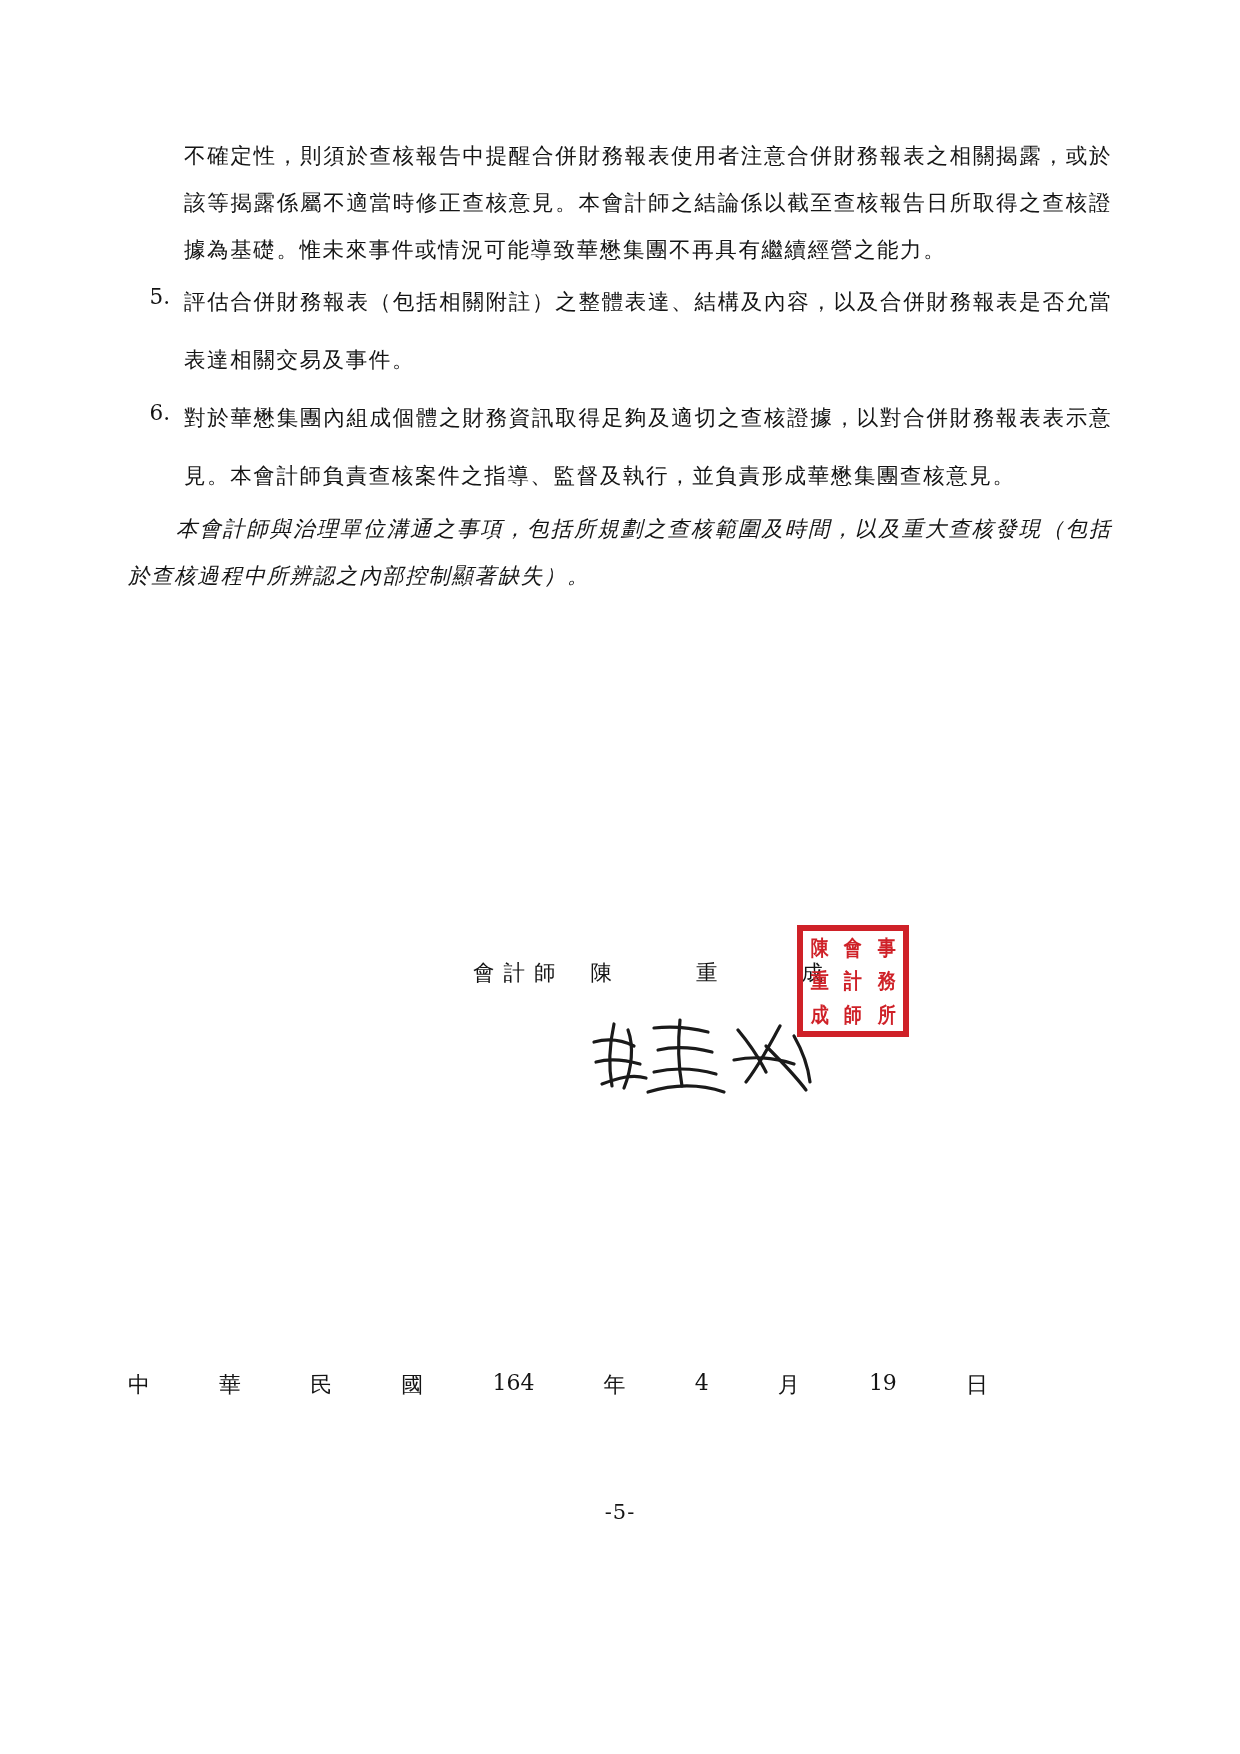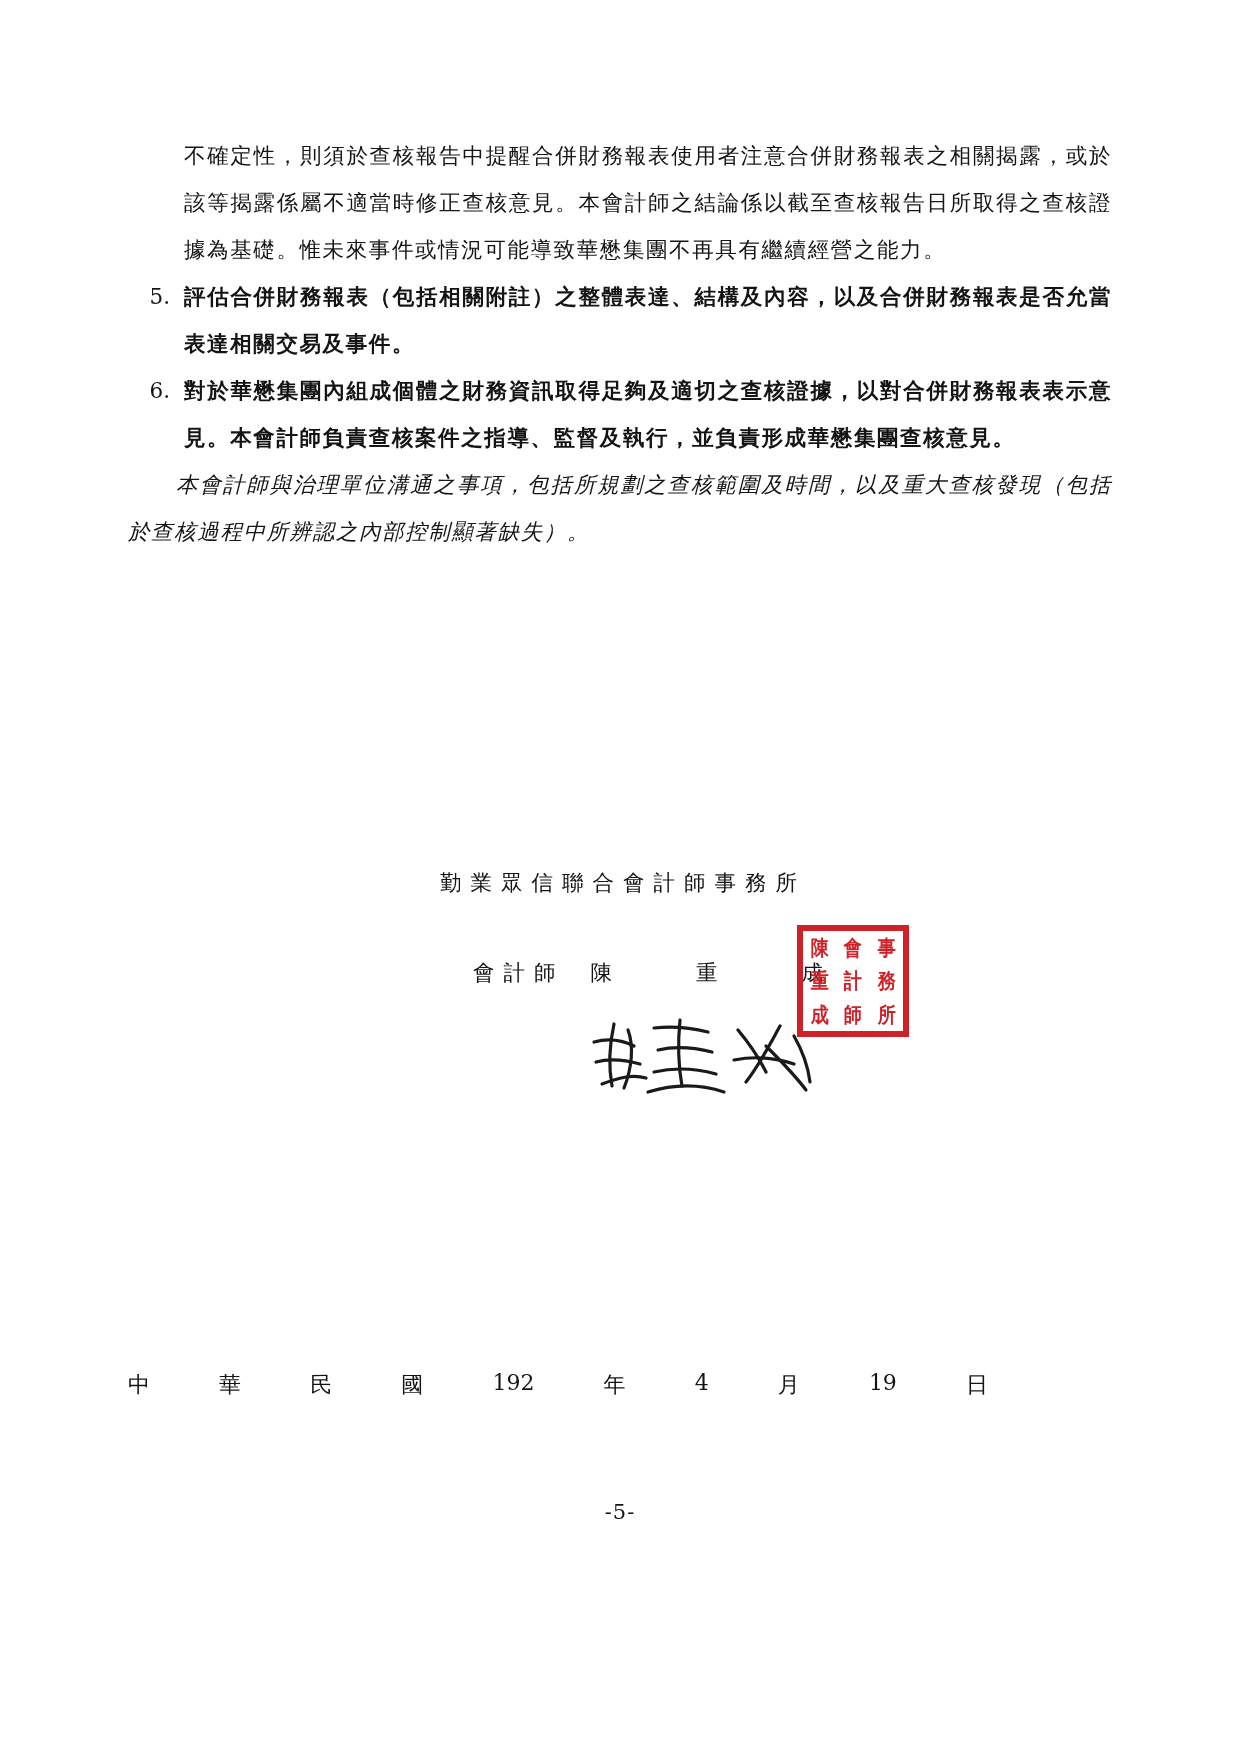--- a/index.html
+++ b/index.html
@@ -57,25 +57,24 @@
     text-align: right;
     padding-right: 14px;
     box-sizing: border-box;
     font-size: 21.5px;
     line-height: 47px;
     font-family: "DejaVu Serif", "Liberation Serif", serif;
   }
   .numitem .txt {
     flex: 1 1 auto;
     font-size: 21.5px;
-    line-height: 47px;
+    line-height: 58px;
     letter-spacing: 1.6px;
     text-align: justify;
     text-justify: inter-character;
-    font-weight: bold;
   }
 
   
   .closing {
     margin-top: 0;
     margin-left: 0;
     text-indent: 48px;
     font-style: italic;
   }
 
@@ -181,21 +180,20 @@
     </div>
 
     <div class="numitem">
       <div class="num">6.</div>
       <div class="txt">對於華懋集團內組成個體之財務資訊取得足夠及適切之查核證據，以對合併財務報表表示意見。本會計師負責查核案件之指導、監督及執行，並負責形成華懋集團查核意見。</div>
     </div>
 
     <div class="para closing">本會計師與治理單位溝通之事項，包括所規劃之查核範圍及時間，以及重大查核發現（包括於查核過程中所辨認之內部控制顯著缺失）。</div>
   </div>
 
-  <div class="sig-firm">勤業眾信聯合會計師事務所</div>
 
   <div class="sig-line">
     <span class="lbl">會計師</span><span class="nm1">陳</span><span class="nm2">重</span><span class="nm3">成</span>
   </div>
 
   <svg class="handsign" viewBox="0 0 240 90">
     <g fill="none" stroke="#1a1a1a" stroke-width="3.2" stroke-linecap="round" stroke-linejoin="round">
       <path d="M6 30 C20 26, 34 28, 46 34"></path>
       <path d="M26 12 C22 30, 20 52, 24 74"></path>
       <path d="M8 50 C22 46, 38 48, 52 52"></path>
@@ -226,21 +224,21 @@
       <div class="seal-ch">師</div>
       <div class="seal-ch">所</div>
     </div>
   </div>
 
   <div class="dateline">
     <span>中</span>
     <span>華</span>
     <span>民</span>
     <span>國</span>
-    <span>192</span>
+    <span>164</span>
     <span>年</span>
     <span>4</span>
     <span>月</span>
     <span>19</span>
     <span>日</span>
   </div>
 
   <div class="pagenum">-5-</div>
 
 </div>

